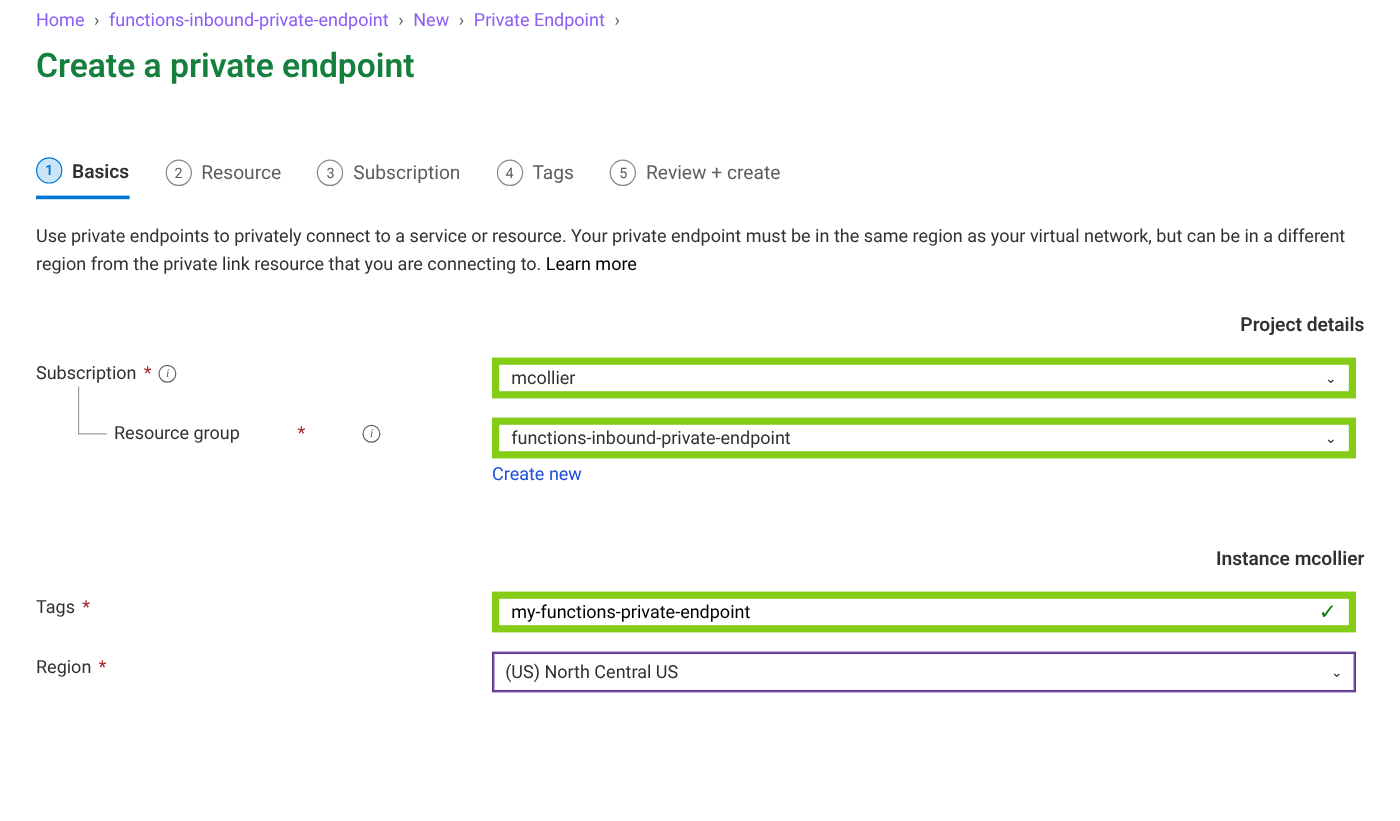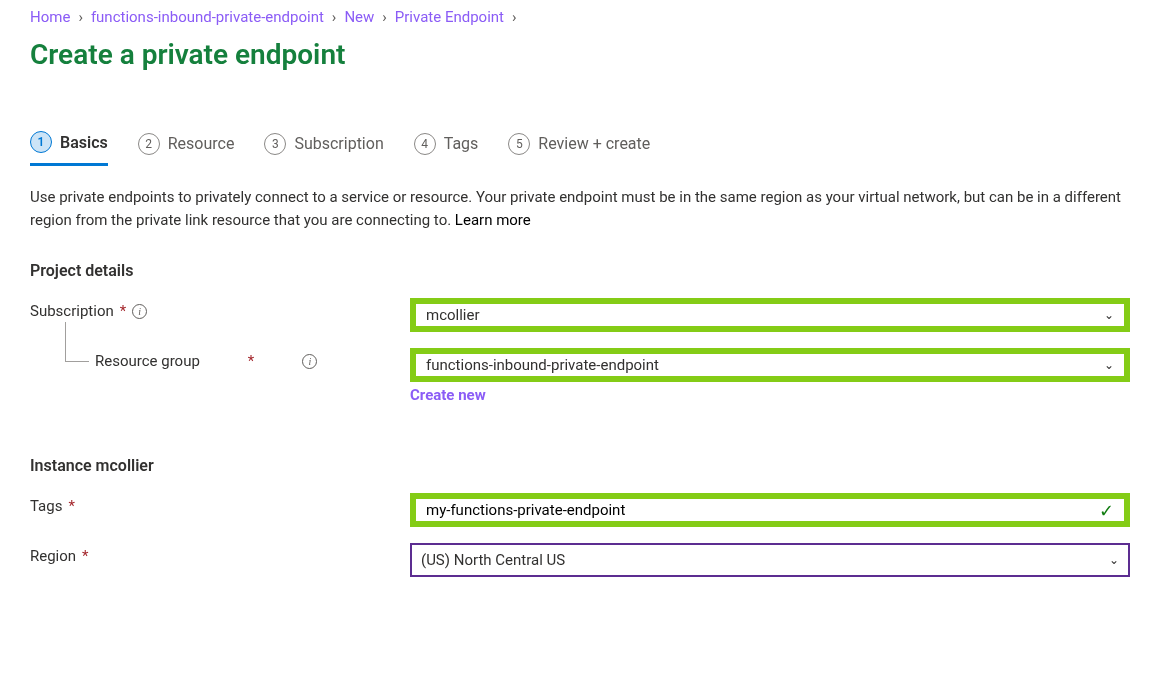--- a/index.html
+++ b/index.html
@@ -68,20 +68,21 @@
       color: #323130;
       line-height: 1.5;
       margin-bottom: 30px;
     }
     .intro a { color: #000000; text-decoration: none; cursor: pointer; }
     .section-heading {
       font-size: 16px;
       font-weight: 600;
       margin-bottom: 18px;
       margin-top: 10px;
+      text-align: right;
     }
     .form-row {
       display: flex;
       align-items: flex-start;
       margin-bottom: 16px;
     }
     .form-label-col {
       width: 380px;
       display: flex;
       align-items: center;
@@ -134,26 +135,25 @@
       cursor: pointer;
     }
     .select-box.focused { border: 1px solid #5c2d91; box-shadow: 0 0 0 1px #5c2d91 inset; }
     .text-input { cursor: text; }
     .text-input input {
       border: none; outline: none; flex: 1; font-size: 15px; font-family: inherit;
     }
     .chevron { color: #323130; font-size: 12px; }
     .check-icon { color: #107c10; font-size: 18px; }
     .link-below {
-      color: #8b5cf6;
+      color: #1d4ed8;
       font-size: 15px;
       margin-top: 4px;
       cursor: pointer;
       display: inline-block;
-      font-weight: bold;
     }
     .spacer { height: 26px; }
   </style>
 </head>
 <body>
 
 <nav class="breadcrumb">
   <a>Home</a>
   <span class="sep">›</span>
   <a>functions-inbound-private-endpoint</a>

